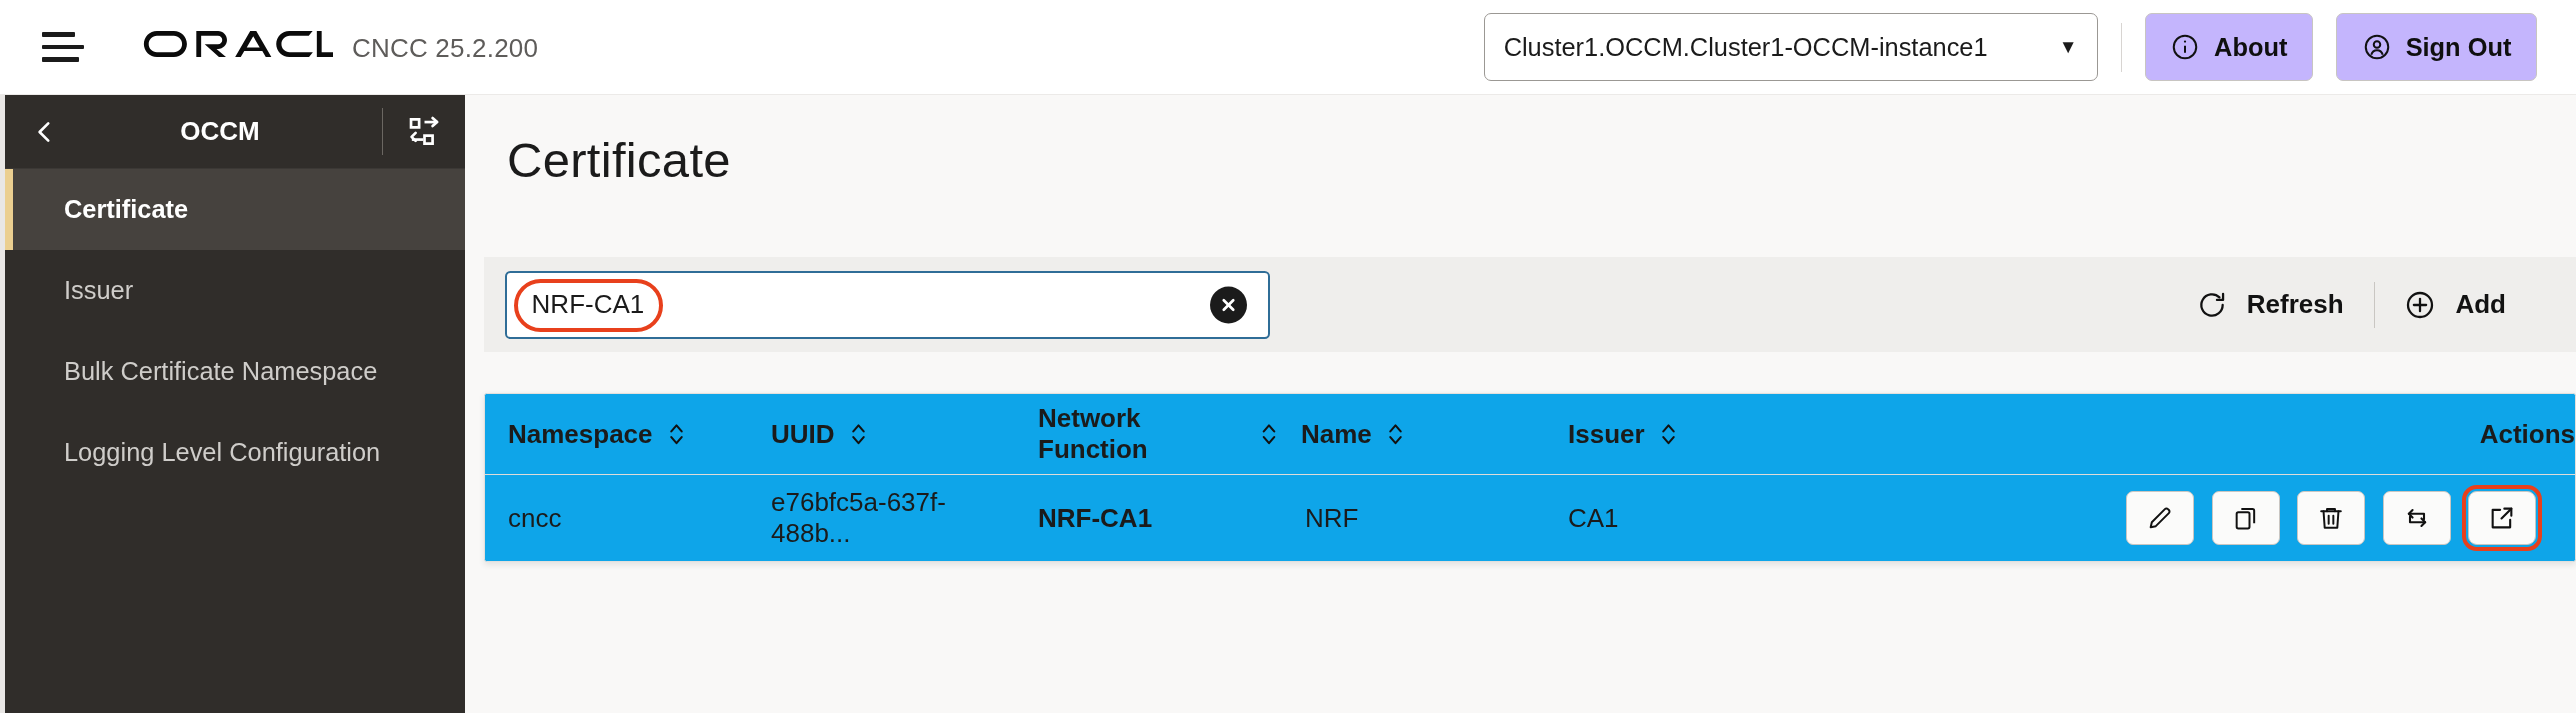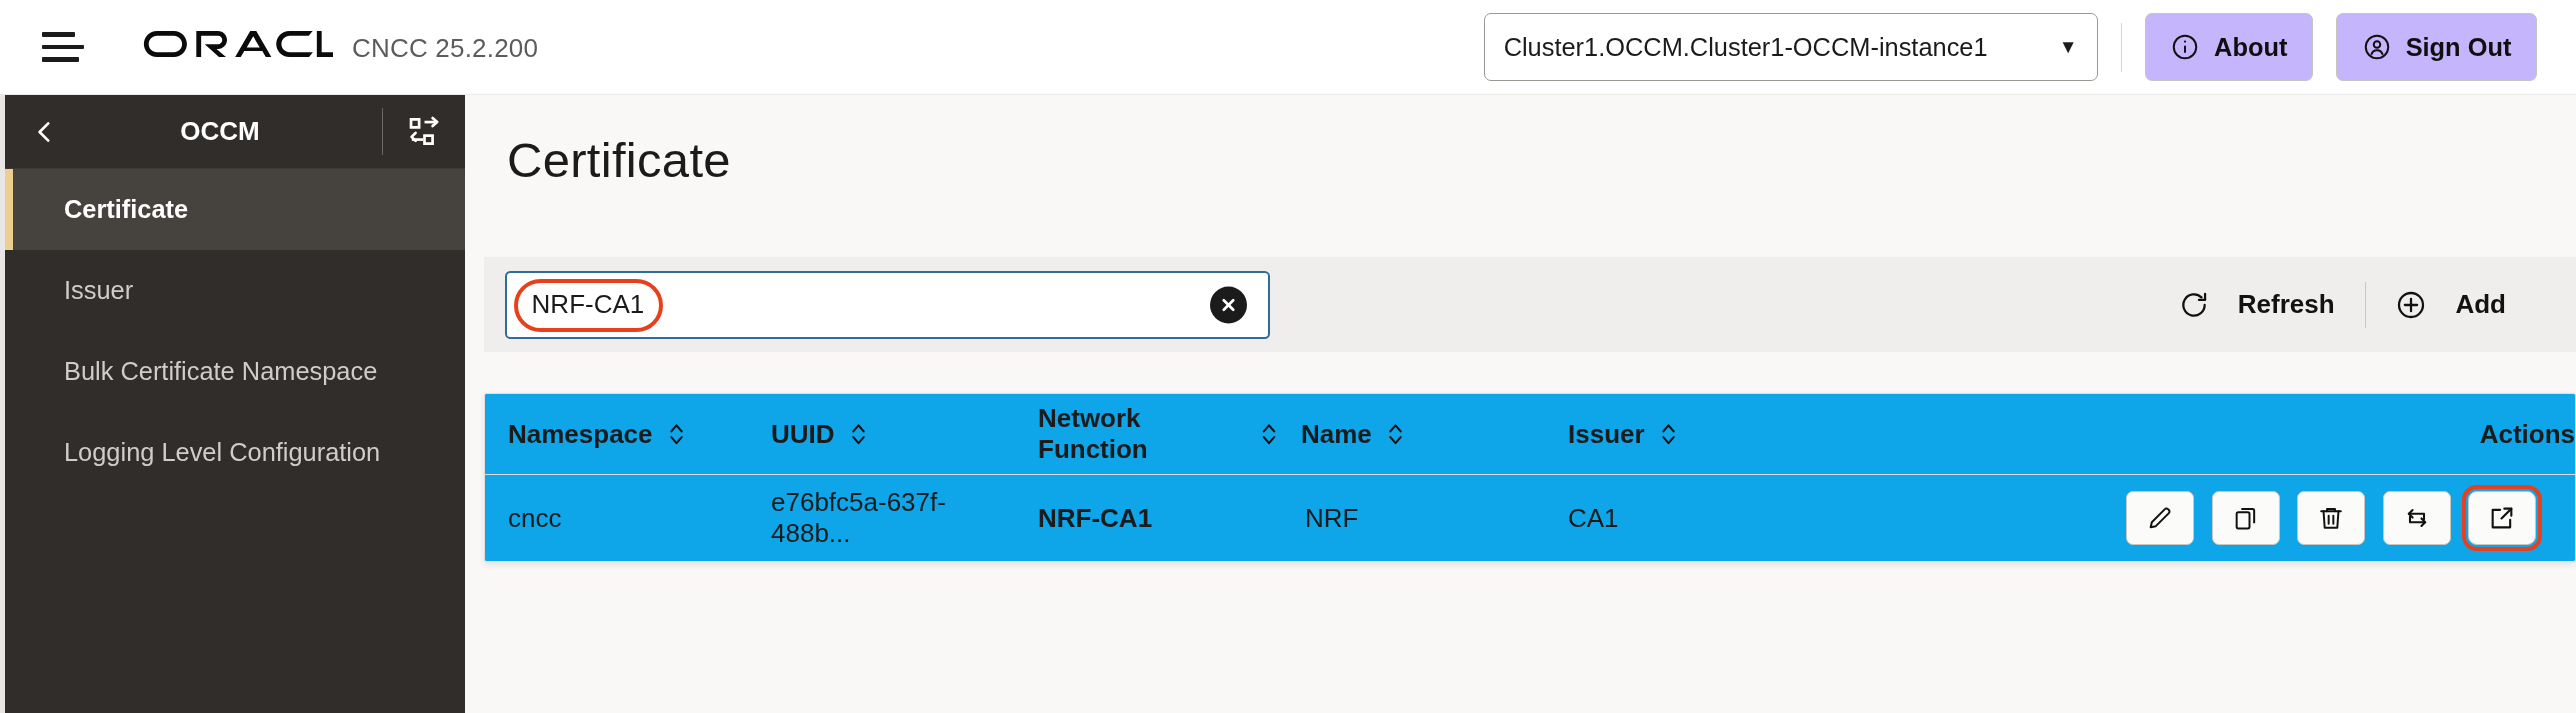--- a/index.html
+++ b/index.html
@@ -80,21 +80,21 @@
   .search-annot {
     position: absolute; left: 8.8px; top: 8px; width: 149px; height: 53px;
     border: 4.4px solid #e8401c; border-radius: 28px; pointer-events: none;
   }
   .clear-btn {
     position: absolute; right: 23px; top: 50%; transform: translateY(-50%);
     width: 37px; height: 37px; border-radius: 50%; background: #1b1b1b;
     display: flex; align-items: center; justify-content: center; cursor: pointer; border: none;
   }
   .toolbar-right { margin-left: auto; margin-right: 40px; display: flex; align-items: center; gap: 0; }
-  .tb-action { display: flex; align-items: center; gap: 28px; padding: 0 30px; cursor: pointer; height: 61px; }
+  .tb-action { display: flex; align-items: center; gap: 19px; padding: 0 30px; cursor: pointer; height: 61px; }
   .tb-action .lbl { font-size: 26px; font-weight: bold; color: #121212; }
   .tb-sep { width: 0.9px; height: 46px; background: #c9c6c2; }
 
   
   .table-card {
     position: absolute; left: 19px; top: 298px; width: 2092px;
     background: #0ea5e9; border: 0.9px solid #e2e0dd; border-radius: 2.6px;
     box-shadow: 0 2.6px 6.1px rgba(0,0,0,.09);
   }
   .trow { display: flex; align-items: center; }

